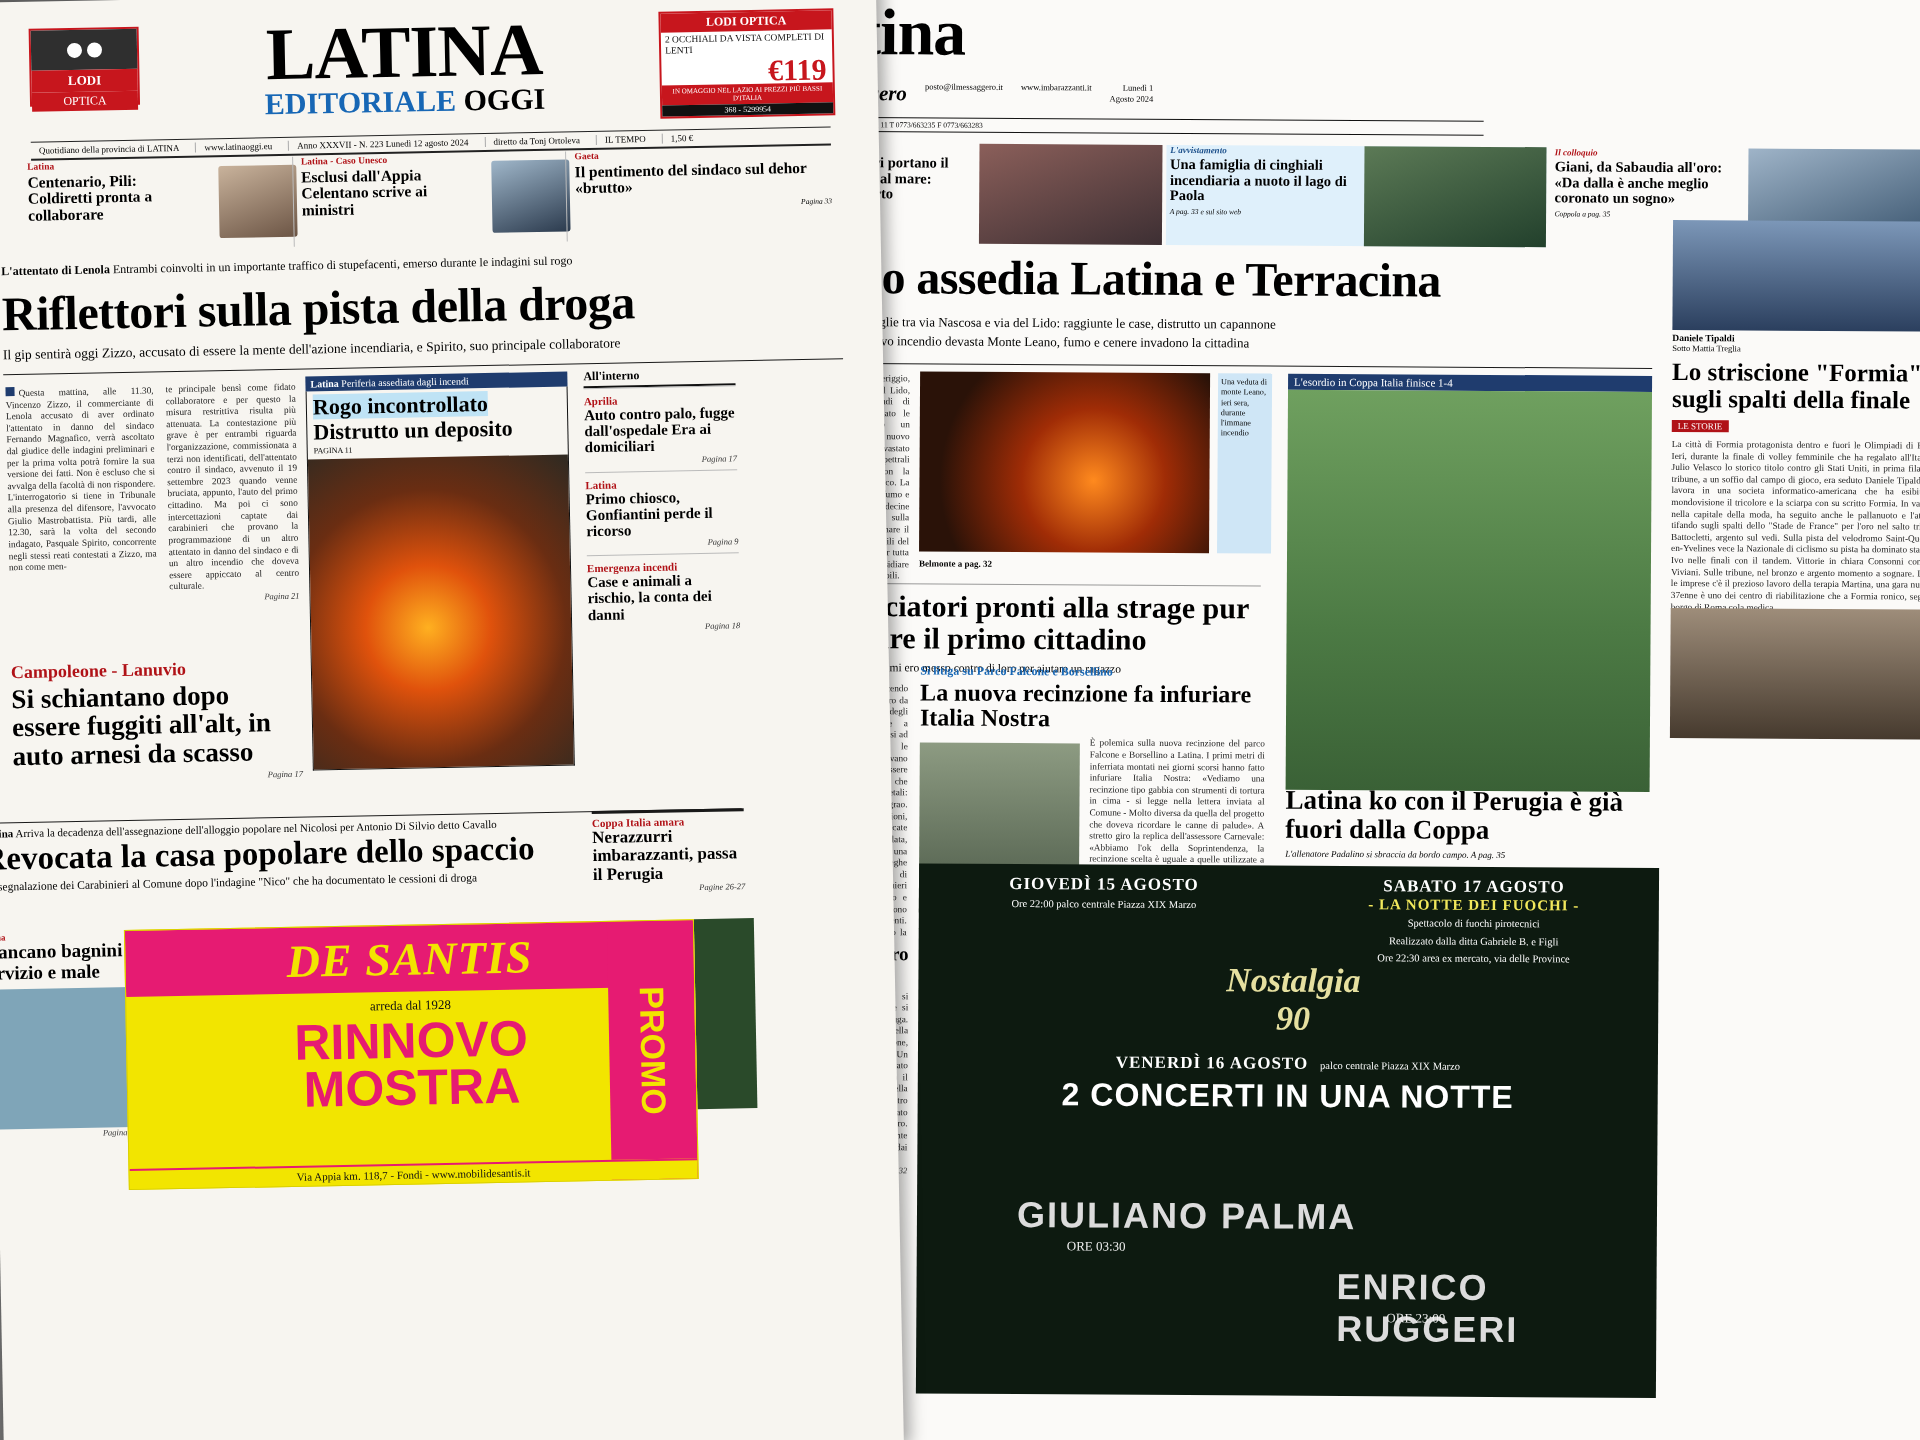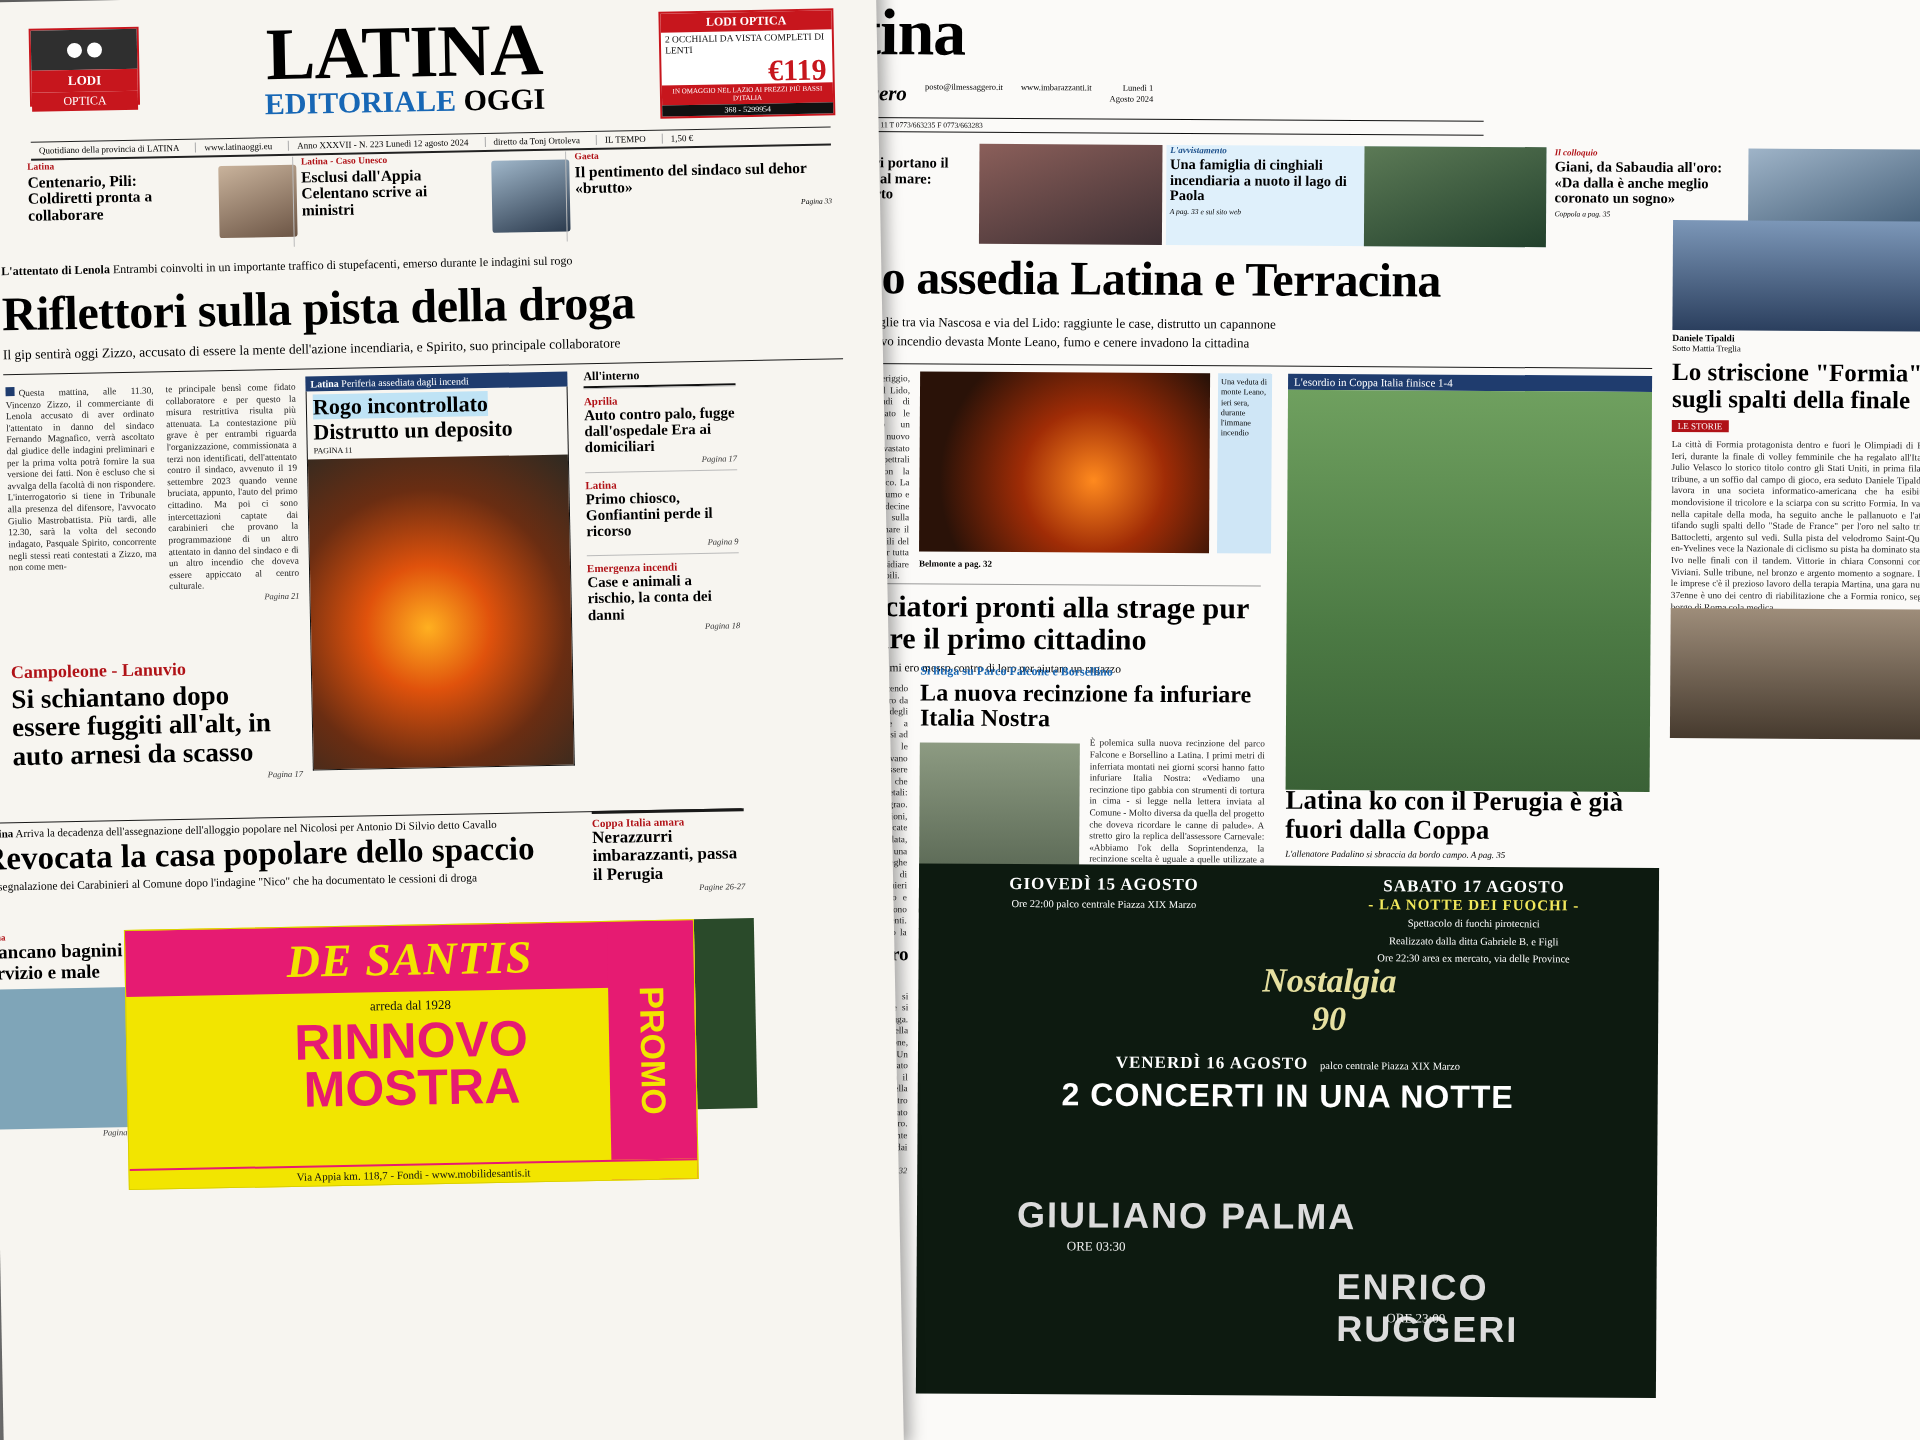--- a/index.html
+++ b/index.html
@@ -160,21 +160,21 @@
   #r-aprilia{ position:absolute; left:40px; top:880px; width:130px;}
   #r-aprilia .k{ color:#b01217; font-size:14px; font-weight:bold;}
   #r-aprilia .t{ font-size:19px; font-weight:bold; line-height:1.08; margin-top:3px;}
 
   #r-ad{ position:absolute; left:180px; top:880px; width:740px; height:530px; background:#0d1a10; color:#fff; overflow:hidden;}
   #r-ad .row{ display:flex; }
   #r-ad .cell{ flex:1; padding:10px 14px; }
   #r-ad .d{ font-size:17px; font-weight:bold; letter-spacing:1px; text-align:center;}
   #r-ad .s{ font-size:10.5px; text-align:center; margin-top:3px; line-height:1.4;}
   #r-ad .yellow{ color:#f2e85c;}
-  #r-ad .logo{ position:absolute; left:300px; top:96px; width:150px; height:60px; color:#e6e0a0; font-size:34px; font-weight:bold; font-style:italic; text-align:center;margin-left:36px;}
+  #r-ad .logo{ position:absolute; left:300px; top:96px; width:150px; height:60px; color:#e6e0a0; font-size:34px; font-weight:bold; font-style:italic; text-align:center;}
   #r-ad .big{ font-size:32px; font-weight:bold; text-align:center; letter-spacing:1px; margin-top:4px; font-family:"Liberation Sans",sans-serif;}
   #r-ad .art1{ position:absolute; left:100px; top:330px; font-size:36px; font-weight:bold; color:#dcdcdc; letter-spacing:2px; font-family:"Liberation Sans",sans-serif;}
   #r-ad .art2{ position:absolute; left:420px; top:400px; font-size:36px; font-weight:bold; color:#dcdcdc; letter-spacing:2px; font-family:"Liberation Sans",sans-serif;}
   #r-ad .h1{ position:absolute; left:150px; top:374px; font-size:13px; color:#eee;}
   #r-ad .h2{ position:absolute; left:470px; top:444px; font-size:13px; color:#eee;}
 
   
   #r-far{ position:absolute; left:930px; top:232px; width:270px;}
   #r-far .ph{ width:270px; height:110px; background:#3c5a8a;}
   #r-far .name{ font-size:9.5px; font-weight:bold; margin-top:3px;}

